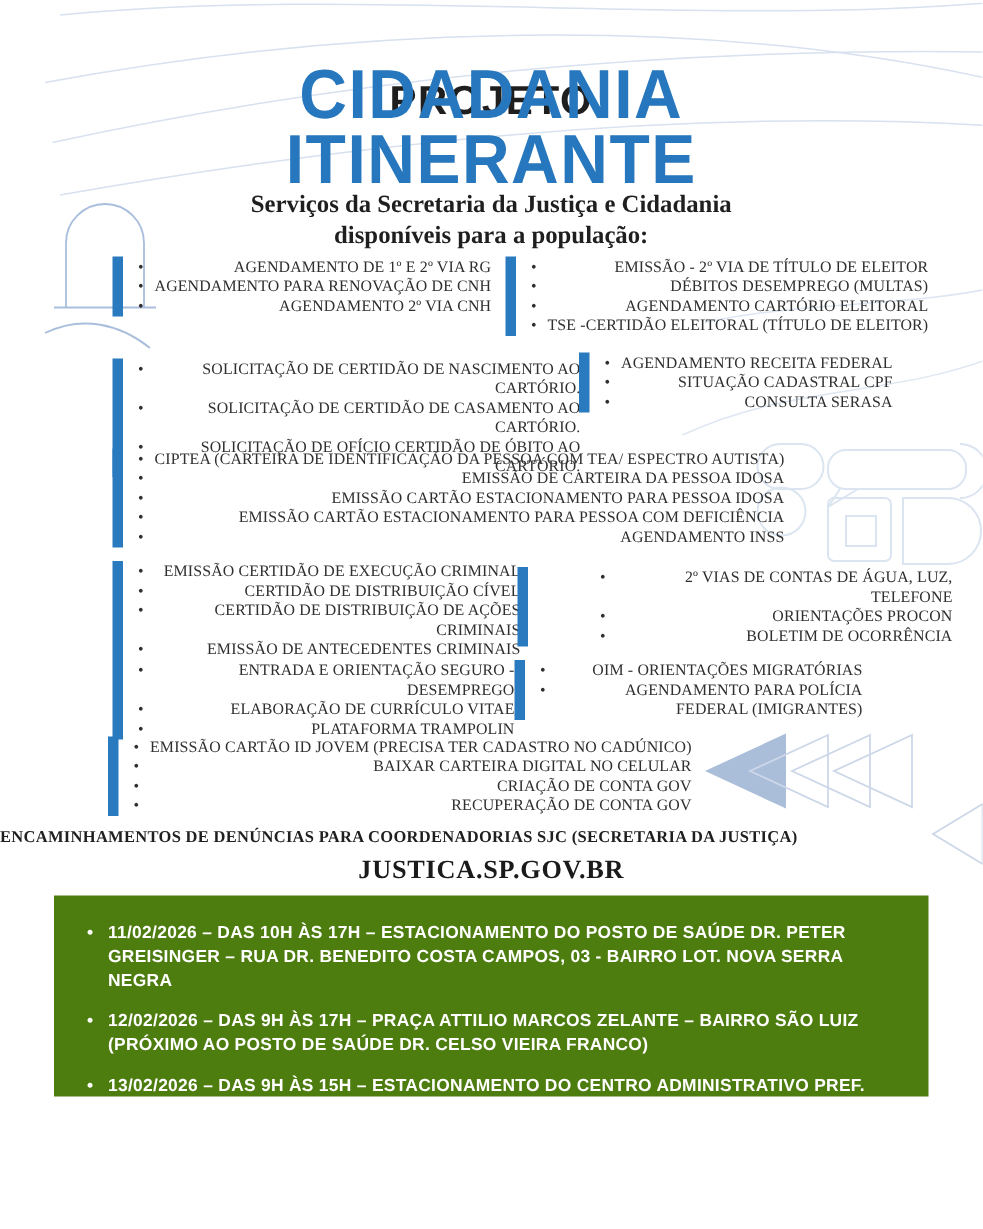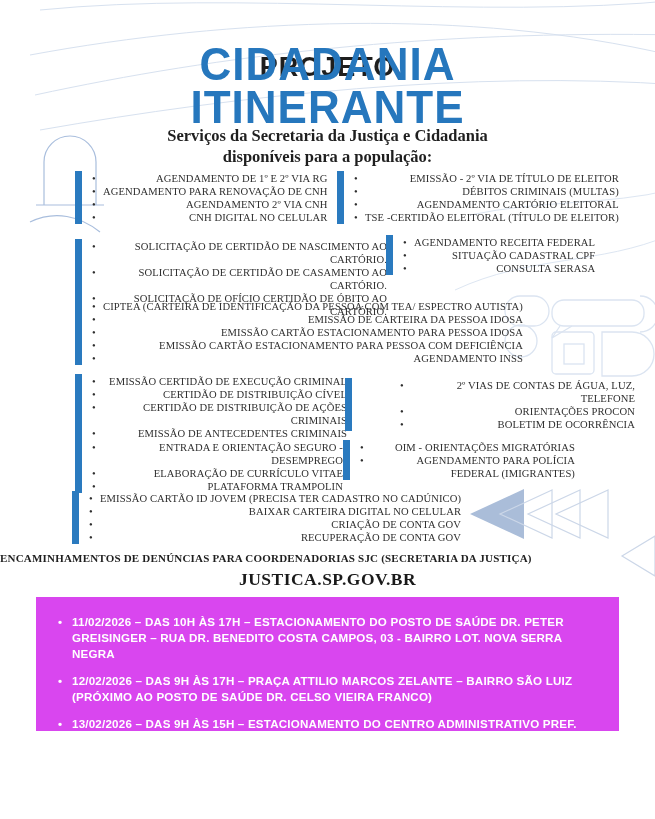--- a/index.html
+++ b/index.html
@@ -30,21 +30,21 @@
             font-size:10.6px;line-height:13px;color:#2f2f2f;letter-spacing:0.1px;text-align:right;}
   .block li::before{content:"\2022";position:absolute;left:0;top:0;color:#2f2f2f;}
 
   
   .denuncias{left:0;top:552px;width:655px;text-align:left;font-family:"Liberation Serif",serif;
              font-weight:700;font-size:11px;color:#1f1f1f;letter-spacing:0.2px;}
   .website{left:0;top:569px;width:655px;text-align:center;font-family:"Liberation Serif",serif;
            font-weight:700;font-size:17.5px;color:#1a1a1a;letter-spacing:0.5px;}
 
   
-  .banner{left:36px;top:597px;width:583px;height:134px;background:#d946ef;box-sizing:border-box;
+  .banner{left:36px;top:597px;width:583px;height:134px;background:#4d7c0f;box-sizing:border-box;
           padding:17px 20px 12px 22px;}
   .event{position:relative;margin:0 0 11px 0;padding-left:14px;color:#ffffff;font-weight:700;
          font-size:11.6px;line-height:1.38;letter-spacing:0.2px;}
   .event::before{content:"\2022";position:absolute;left:0;top:0;color:#ffffff;}
 
   
   .footer{left:0;top:742px;width:655px;height:77px;}
 </style>
 </head>
 <body>
@@ -89,28 +89,27 @@
   <div class="abs title title2">ITINERANTE</div>
   <div class="abs subtitle sub1">Serviços da Secretaria da Justiça e Cidadania</div>
   <div class="abs subtitle sub2">disponíveis para a população:</div>
 
   <div class="block" style="left:75px;top:171px;width:262px;">
     <div class="bar"></div>
     <ul>
       <li>AGENDAMENTO DE 1º E 2º VIA RG</li>
       <li>AGENDAMENTO PARA RENOVAÇÃO DE CNH</li>
       <li>AGENDAMENTO 2º VIA CNH</li>
-      <li>CNH DIGITAL NO CELULAR</li>
     </ul>
   </div>
   <div class="block" style="left:337px;top:171px;width:300px;">
     <div class="bar"></div>
     <ul>
       <li>EMISSÃO - 2º VIA DE TÍTULO DE ELEITOR</li>
-      <li>DÉBITOS CRIMINAIS (MULTAS)</li>
+      <li>DÉBITOS DESEMPREGO (MULTAS)</li>
       <li>AGENDAMENTO CARTÓRIO ELEITORAL</li>
       <li>TSE -CERTIDÃO ELEITORAL (TÍTULO DE ELEITOR)</li>
     </ul>
   </div>
 
   <div class="block" style="left:75px;top:239px;width:312px;">
     <div class="bar"></div>
     <ul>
       <li>SOLICITAÇÃO DE CERTIDÃO DE NASCIMENTO AO CARTÓRIO.</li>
       <li>SOLICITAÇÃO DE CERTIDÃO DE CASAMENTO AO CARTÓRIO.</li>

